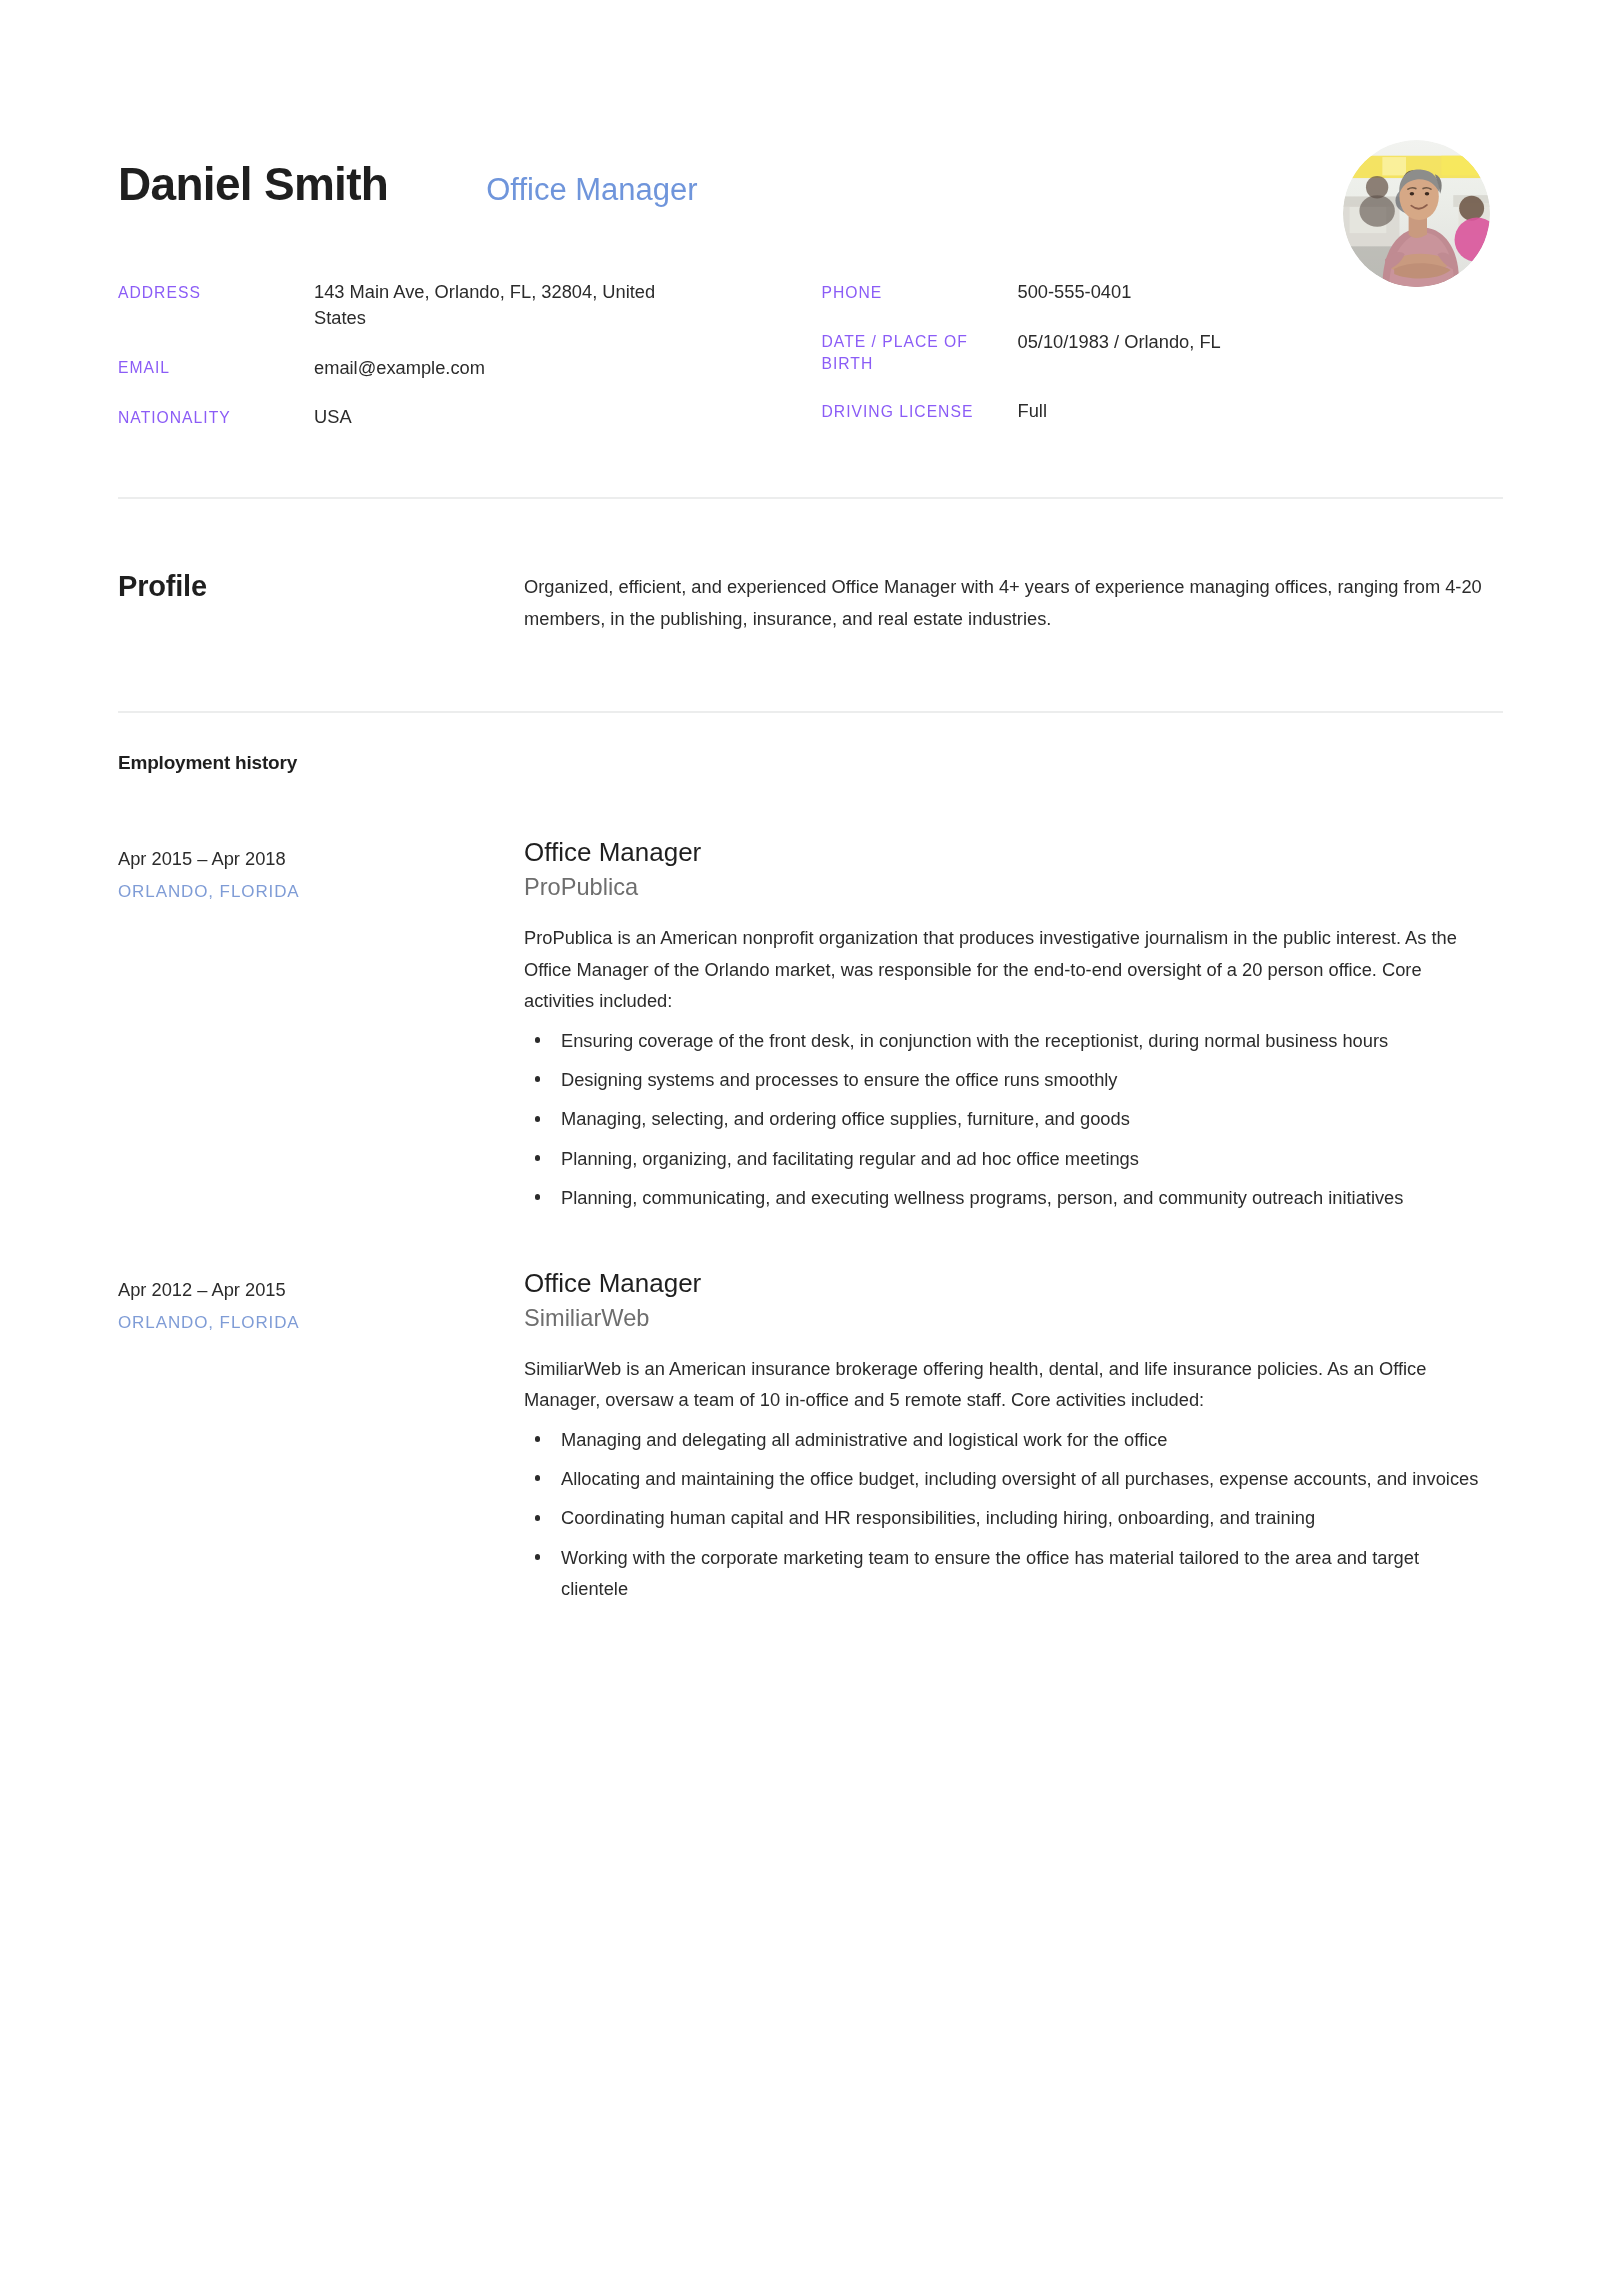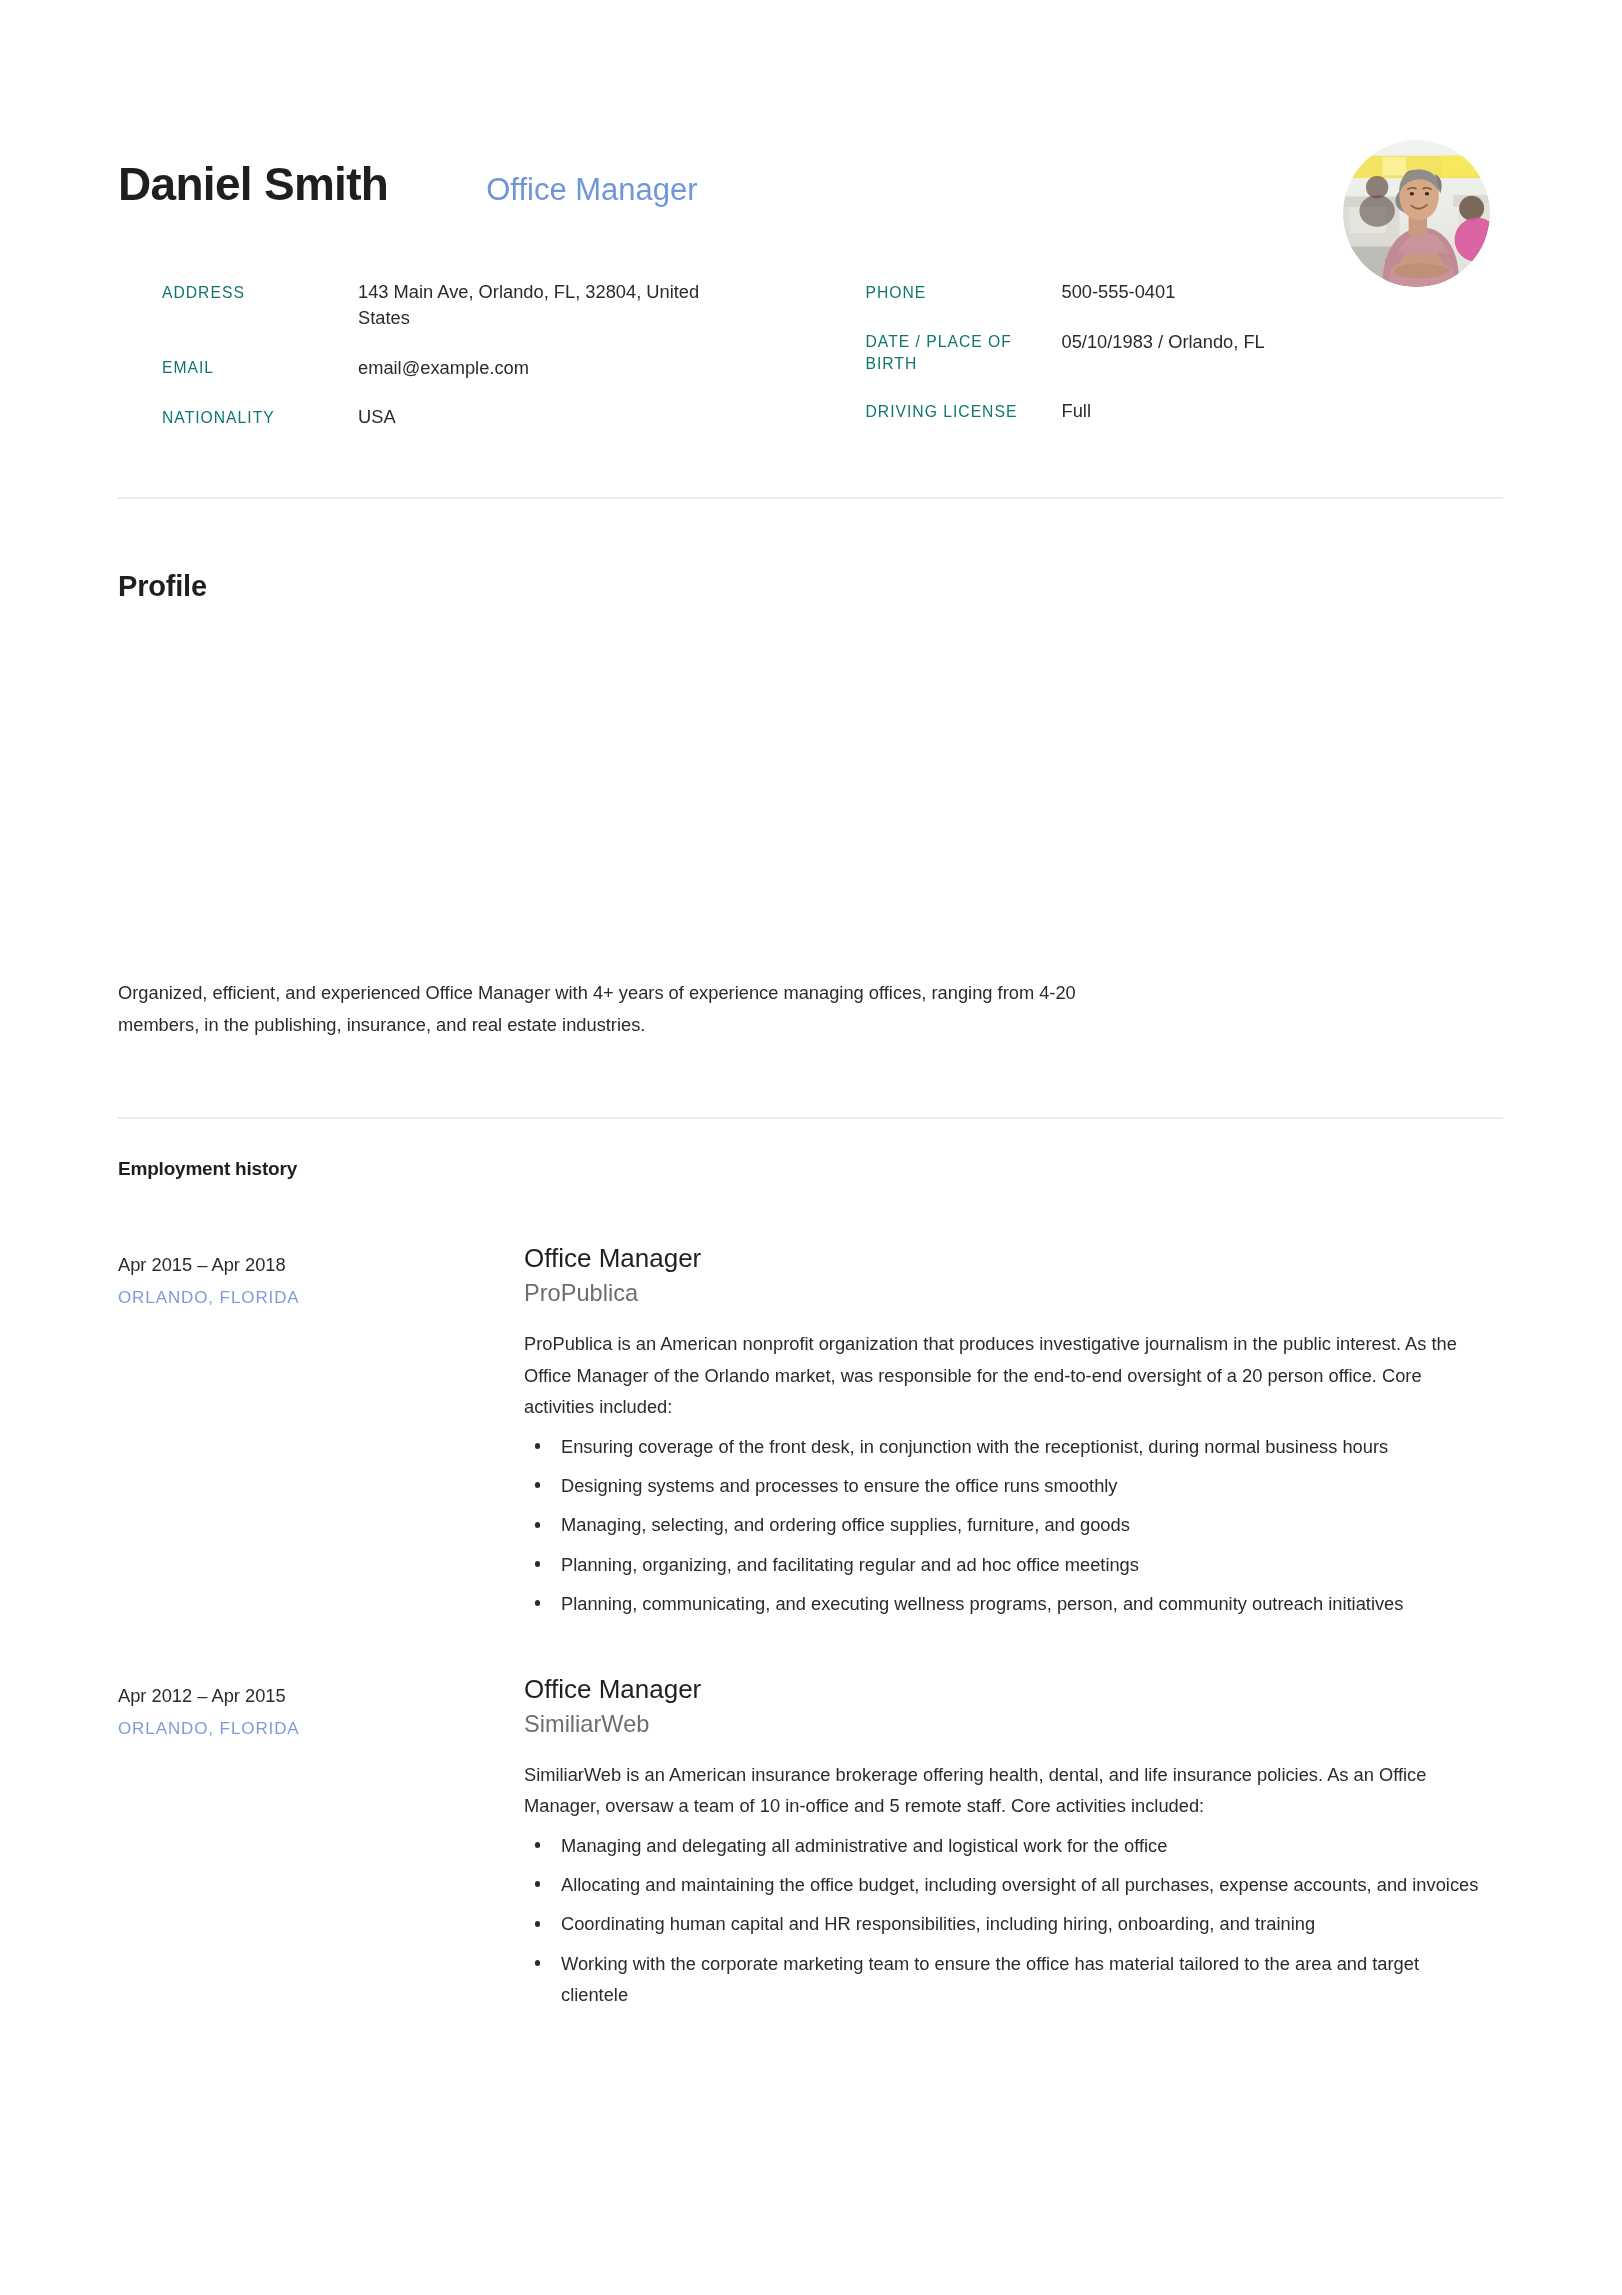--- a/index.html
+++ b/index.html
@@ -76,46 +76,45 @@
     align-items: flex-start;
     margin-bottom: 23.6px;
   }
   .contact-row:last-child { margin-bottom: 0; }
 
   .contact-label {
     width: 196px;
     flex: 0 0 196px;
     font-size: 15.7px;
     letter-spacing: 1px;
-    color: #0f766e;
+    color: #8b5cf6;
     line-height: 1.38;
     text-transform: uppercase;
     padding-top: 2.6px;
-    margin-left: 44px;
   }
 
   .contact-value {
     font-size: 18.3px;
     color: #2b2b2b;
     line-height: 1.42;
     max-width: 366px;
   }
 
   
   .divider {
     height: 2px;
     background: #eceded;
     margin: 0;
     width: 1385px;
   }
   .divider.d1 { margin-top: 67px; }
   .divider.d2 { margin-top: 77px; }
 
   
-  .section { display: flex; flex-direction: column; }
+  .section { display: flex; }
 
   .section-title {
     width: 406px;
     flex: 0 0 406px;
     font-size: 29px;
     font-weight: bold;
     color: #1f1f1f;
     letter-spacing: -0.2px;
     line-height: 1.1;
   }

